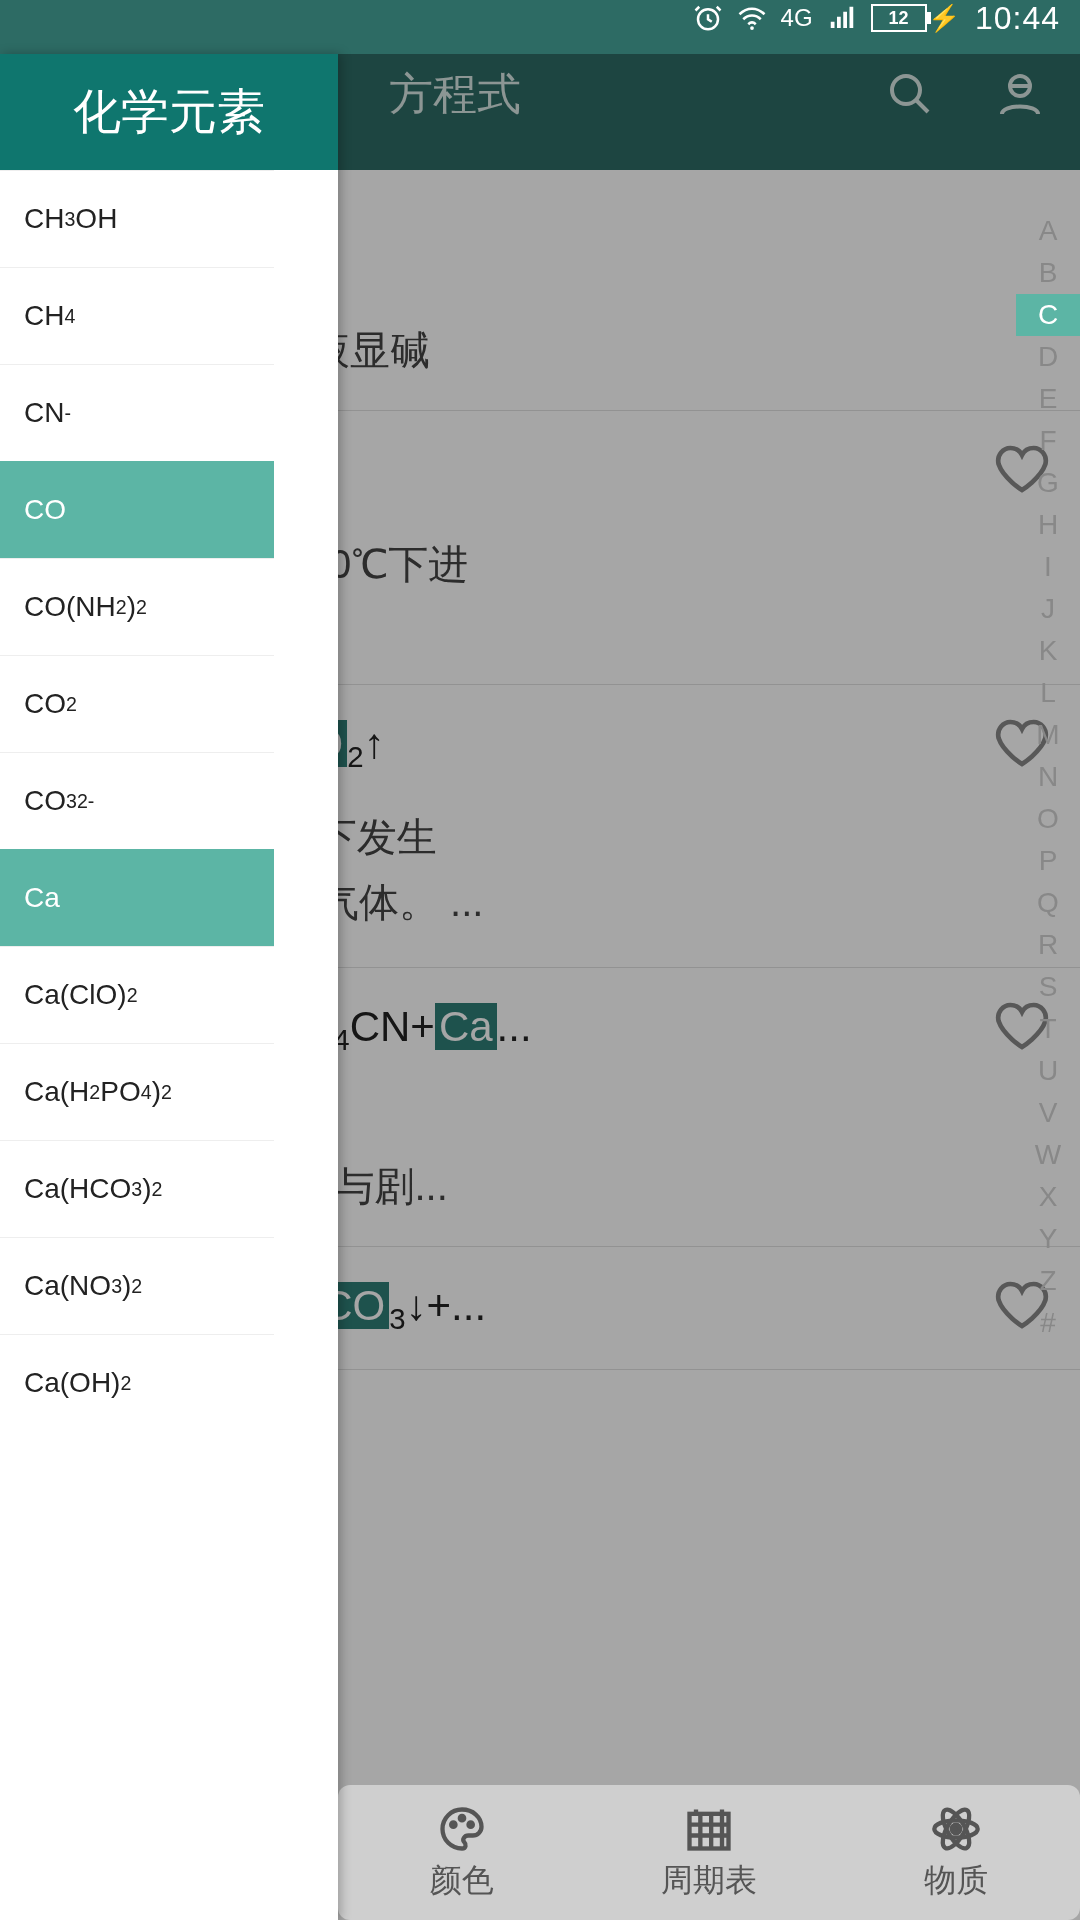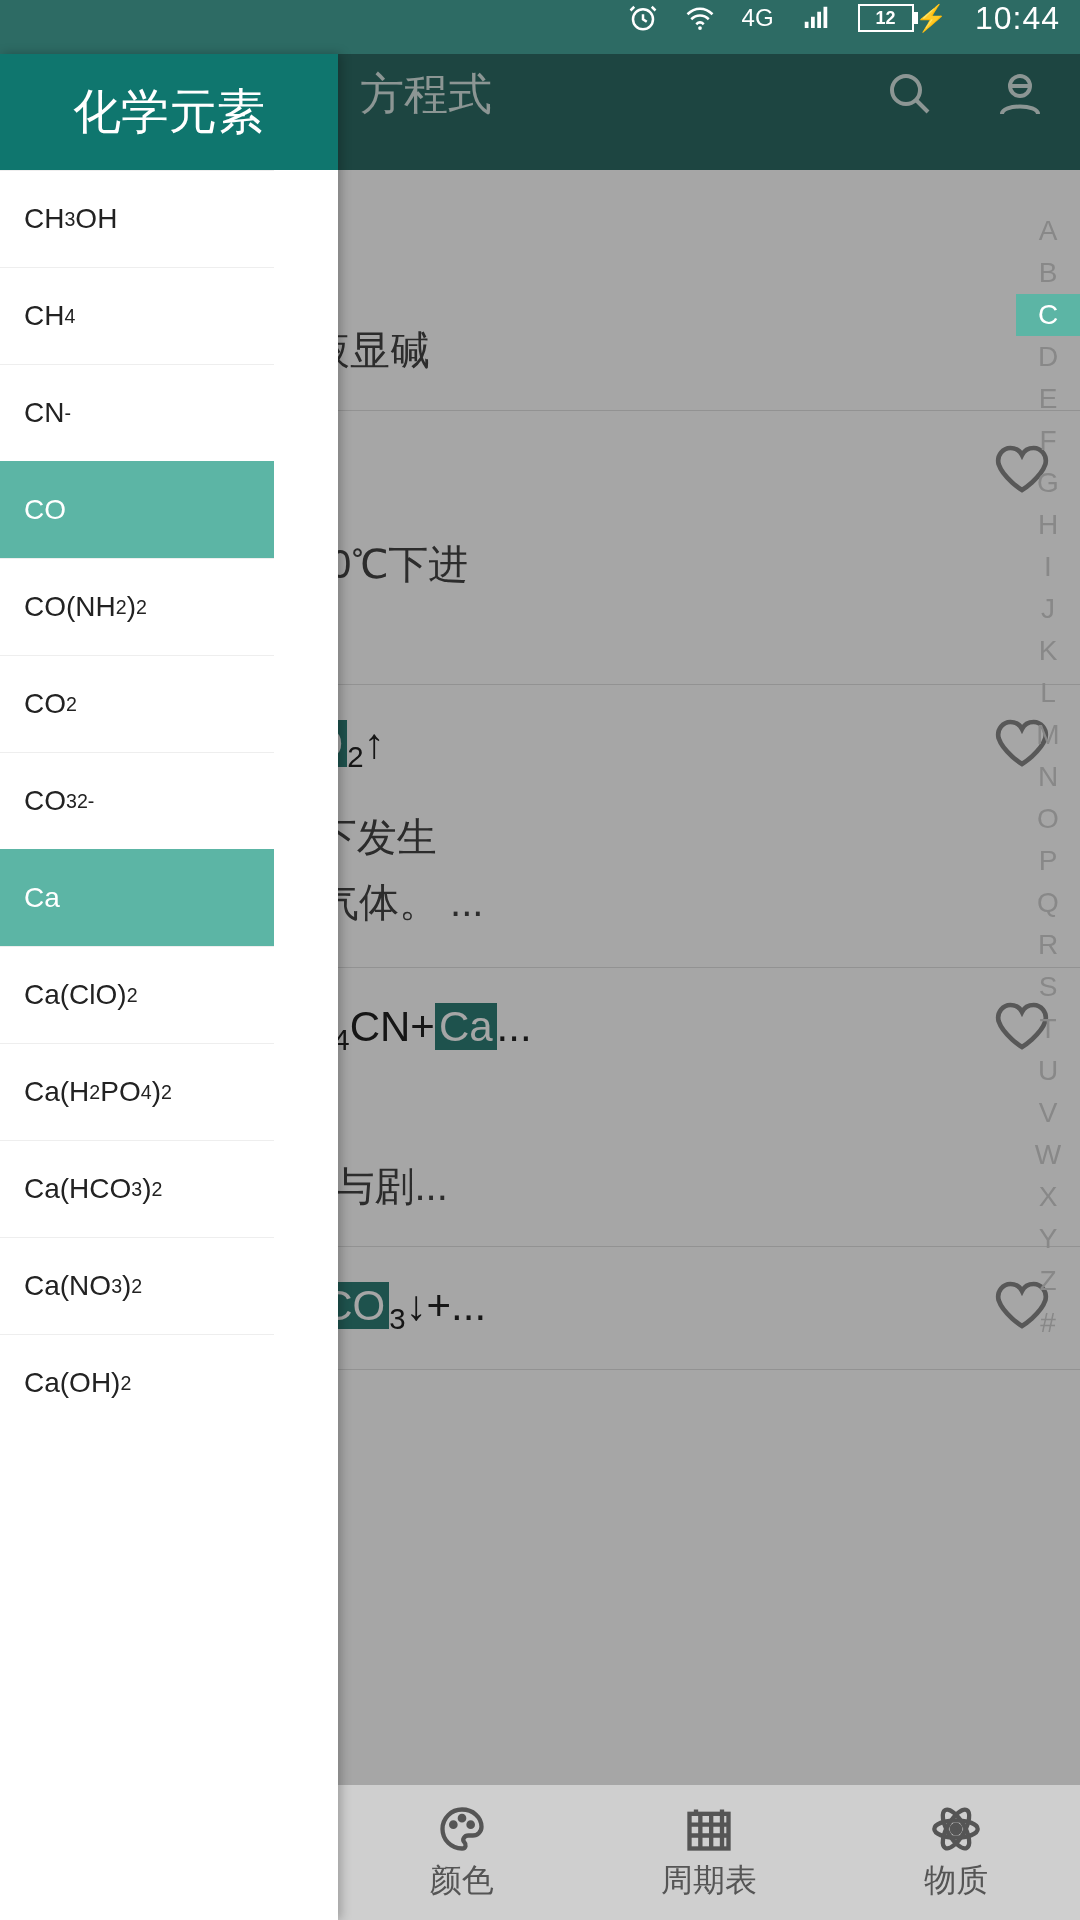--- a/index.html
+++ b/index.html
@@ -13,37 +13,38 @@
 }
 .statusbar {
   height: 36px;
   background: #2d6b64;
   color: #fff;
   display: flex;
   justify-content: flex-end;
   align-items: center;
   padding: 0 20px;
   font-size: 32px;
-  gap: 27px;
+  gap: 14px;
   position: relative;
   z-index: 10;
 }
 .statusbar .time { font-size: 32px; letter-spacing: 1px; }
 .statusbar .batt { display:flex; align-items:center; gap:2px; }
 .statusbar .batt-box { width:56px; height:28px; border:2px solid #fff; position:relative; display:flex; align-items:center; justify-content:center; font-size:18px; font-weight:bold;}
 .statusbar .batt-box::after{content:"";position:absolute;right:-6px;top:6px;width:4px;height:12px;background:#fff;}
 .statusbar .sig { font-size:24px; }
 .statusbar svg { width:30px; height:30px; fill:#fff;}
 .header {
   height: 116px;
   background: #2d6b64;
   display: flex;
   align-items: center;
   position: relative;
   z-index: 5;
+  padding-left: 29px;
 }
 .header .tab-label {
   color: #d8e6e4;
   font-size: 44px;
   padding: 0 20px;
   margin-left: 340px;
 }
 .header .iconbtn {
   width: 60px; height: 60px;
   display:flex;align-items:center;justify-content:center;
@@ -158,20 +159,21 @@
 
 .bottombar{
   position:absolute;
   bottom:0;
   left:338px;
   width:742px;
   height:135px;
   display:flex;
   z-index:25;
   background:rgba(248,248,248,0.5);
+  border-radius:12px;
 }
 .bottombar .bitem{
   flex:1;
   display:flex;
   flex-direction:column;
   align-items:center;
   justify-content:center;
   gap:4px;
   color:#555;
   font-size:32px;

